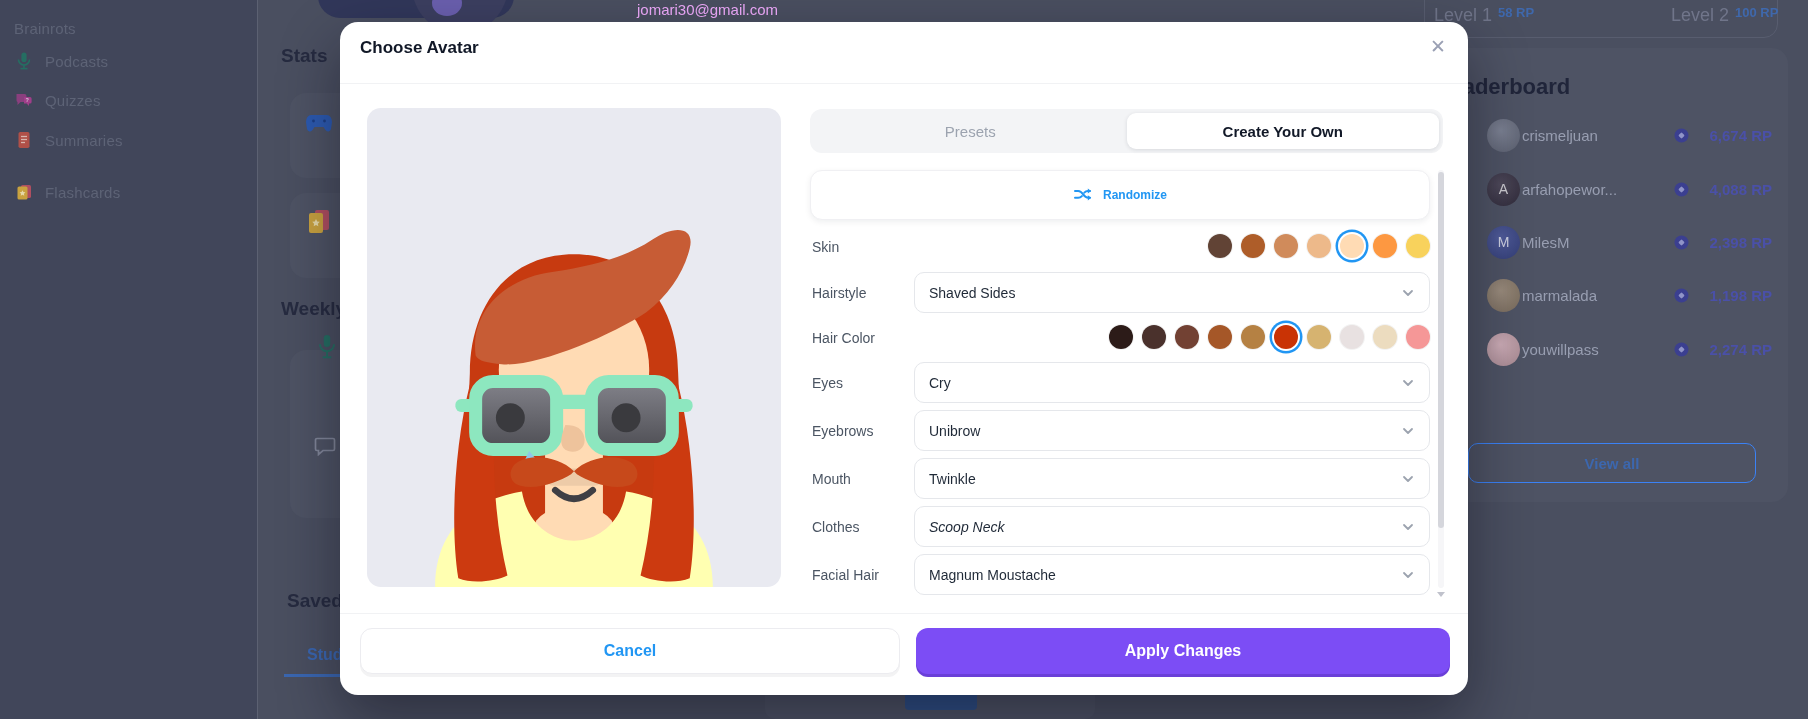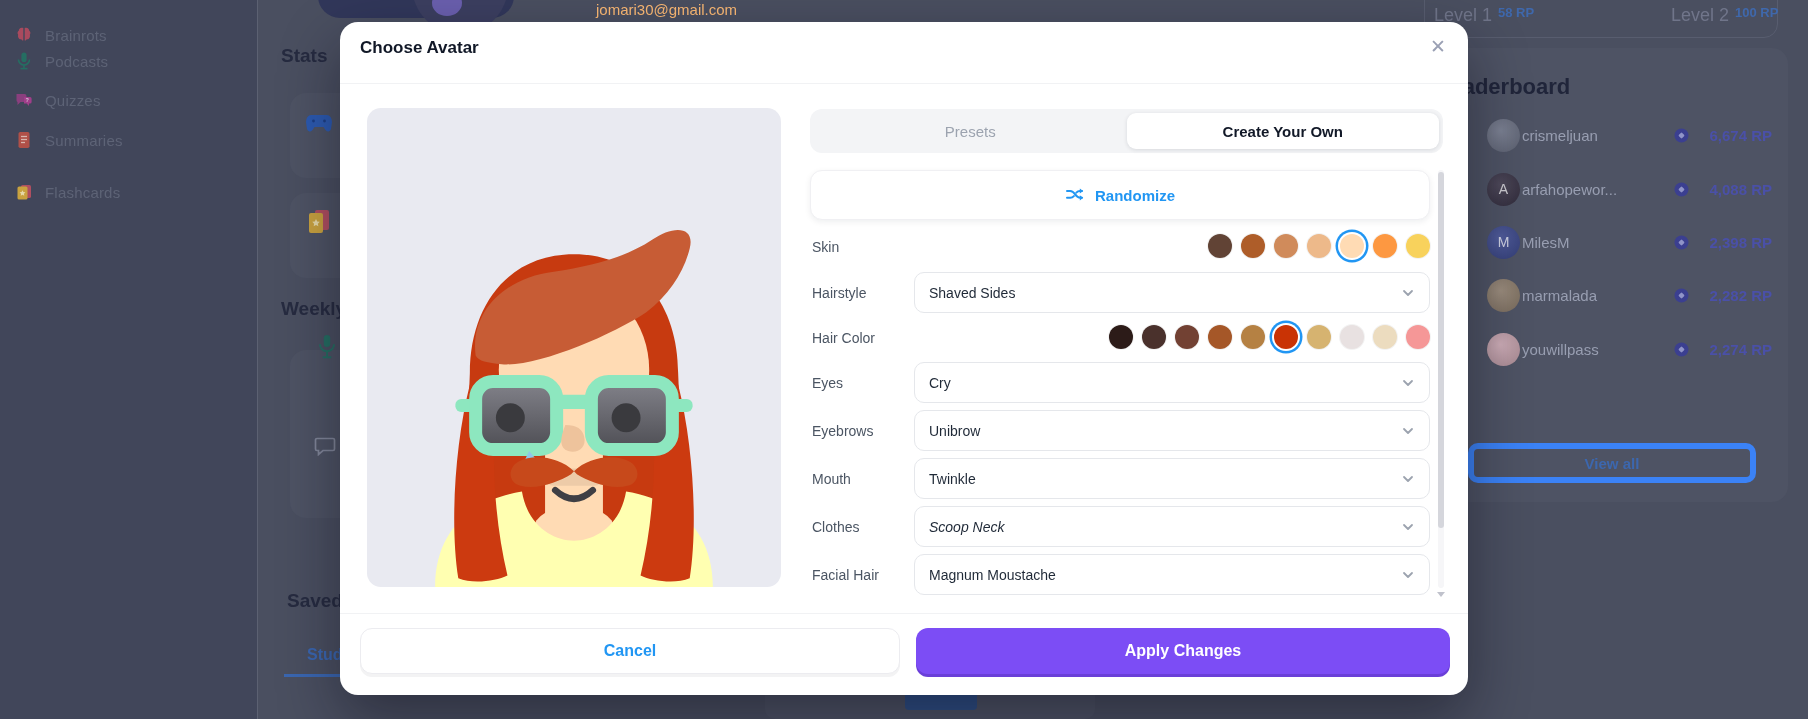--- a/index.html
+++ b/index.html
@@ -7,54 +7,54 @@
   body { font-family:"Liberation Sans", sans-serif; }
   #stage { position:relative; width:1808px; height:719px; overflow:hidden; background:#4a4f60; }
 
   
   .abs { position:absolute; }
   #sidebar { left:0; top:0; width:258px; height:719px; background:#41465a; border-right:1px solid #5c6172; }
   .side-item { position:absolute; left:14px; display:flex; align-items:center; gap:11px; height:24px; }
   .side-item .lbl { font-size:15px; color:#5d6376; letter-spacing:.2px; }
   .bg-heading { font-size:19px; font-weight:bold; color:#262b40; }
   .bg-card { background:#4e5364; border-radius:16px; }
-  .email { font-size:15px; color:#fdba74; }
+  .email { font-size:15px; color:#f0abfc;margin-left:41px; }
   .lvl-label { font-size:18px; color:#70758a; }
   .lvl-val { font-size:13px; color:#3f68ac; font-weight:bold; }
   .lvl-card { border:1px solid #585d6f; border-radius:14px; }
 
   
   #lb-card { left:1262px; top:48px; width:526px; height:454px; }
   #lb-title { left:1437px; top:74px; font-size:22px; font-weight:bold; color:#20253a; }
   .lb-row { position:absolute; left:1487px; width:285px; height:32px; display:flex; align-items:center; }
   .lb-ava { width:33px; height:33px; border-radius:50%; flex:0 0 33px; display:flex; align-items:center; justify-content:center;
             font-size:14px; color:rgba(255,255,255,.72); background-image:radial-gradient(circle at 40% 35%, rgba(255,255,255,.10), rgba(0,0,0,.18)); }
   .lb-name { margin-left:2px; font-size:15px; color:#989eb1; width:120px; overflow:hidden; white-space:nowrap; }
   .lb-rp { margin-left:auto; display:flex; align-items:center; gap:20px; font-size:15px; font-weight:bold; color:#4a50a8; }
-  #view-all { left:1468px; top:443px; width:288px; height:40px; border:6px solid #3b82f6; border-radius:10px;
+  #view-all { left:1468px; top:443px; width:288px; height:40px; border:1px solid #3b82f6; border-radius:10px;
               display:flex; align-items:center; justify-content:center; font-size:15px; font-weight:bold; color:#3c67ae; }
   .studied { font-size:16px; font-weight:bold; color:#3a66b0; }
 
   
   #modal { left:340px; top:22px; width:1128px; height:673px; background:#fff; border-radius:18px;
            box-shadow:0 24px 60px rgba(10,12,25,.45); z-index:10; }
   #modal-title { left:20px; top:16px; font-size:17px; font-weight:bold; color:#111827; }
   #modal-close { right:22px; top:13px; font-size:19px; color:#9aa0b4; cursor:pointer; }
   .hdiv { left:0; width:1128px; height:1px; background:#f1f2f4; }
 
   #preview-panel { left:27px; top:86px; width:414px; height:479px; background:#e9eaf1; border-radius:14px; overflow:hidden; }
   #avatar-svg { position:absolute; left:16px; bottom:0; }
 
   #tabs { left:470px; top:87px; width:633px; height:44px; background:#f3f4f6; border-radius:12px; padding:4px; display:flex; }
   .tab { flex:1; display:flex; align-items:center; justify-content:center; font-size:15px; border-radius:9px; color:#9ca3af; }
   .tab.active { background:#fff; color:#111827; font-weight:bold; box-shadow:0 1px 4px rgba(17,24,39,.12); }
 
   #randomize { left:470px; top:148px; width:620px; height:50px; background:#fff; border:1px solid #f0f0f3; border-radius:12px;
                box-shadow:0 2px 6px rgba(17,24,39,.07); display:flex; align-items:center; justify-content:center; gap:10px; }
-  #randomize span { font-size:15px; font-weight:bold; color:#2196f3; }
+  #randomize span { font-size:12px; font-weight:bold; color:#2196f3; }
 
   .opt-label { position:absolute; left:472px; font-size:14px; color:#4b5563; }
   .dropdown { position:absolute; left:574px; width:516px; height:41px; border:1px solid #e5e7eb; border-radius:10px;
               background:#fff; display:flex; align-items:center; padding:0 14px; }
   .dropdown .val { font-size:14px; color:#1f2937; }
   .dropdown svg { margin-left:auto; }
 
   .swatch-row { position:absolute; display:flex; gap:9px; }
   .swatch { width:24px; height:24px; border-radius:50%; box-shadow:0 0 0 1px rgba(0,0,0,.05); }
   .swatch.sel { box-shadow:0 0 0 2px #fff, 0 0 0 4.5px #2196f3; }
@@ -68,21 +68,21 @@
                 font-size:16px; font-weight:bold; color:#2196f3; }
   #apply-btn { left:576px; top:606px; width:534px; height:46px; background:#7c4df5; border-radius:12px; box-shadow:0 3px 0 #6a3fd8;
                display:flex; align-items:center; justify-content:center; font-size:16px; font-weight:bold; color:#fff; }
 </style>
 </head>
 <body>
 
 <div id="stage">
 
   <div id="sidebar" class="abs">
-    <div class="side-item" style="top:23px;">
+    <div class="side-item" style="top:9px;flex-direction:column;">
       <svg width="20" height="20" viewBox="0 0 20 20">
           <path d="M9.3,3 C6.8,2 4.6,3.6 4.8,5.8 C3.4,6.6 3.2,8.6 4.2,9.8 C3.5,12.2 5,14.6 7.3,14.3 C8,15.8 9.3,15.9 9.3,15.2 Z" fill="#a94a5e"></path>
           <path d="M10.7,3 C13.2,2 15.4,3.6 15.2,5.8 C16.6,6.6 16.8,8.6 15.8,9.8 C16.5,12.2 15,14.6 12.7,14.3 C12,15.8 10.7,15.9 10.7,15.2 Z" fill="#a94a5e"></path>
         </svg>
       <span class="lbl">Brainrots</span>
     </div>
     <div class="side-item" style="top:49px;">
       <svg width="20" height="20" viewBox="0 0 20 20">
           <rect x="7.4" y="1.5" width="5.2" height="9.5" rx="2.6" fill="#256e62"></rect>
           <path d="M4.5,8.5 a5.5,5.5 0 0 0 11,0" stroke="#256e62" stroke-width="1.6" fill="none"></path>
@@ -206,21 +206,21 @@
       </div>
   </div>
   <div class="lb-row" style="top:279px;">
     <div class="lb-ava" style="background-color: rgb(143, 127, 110);"></div>
     <div class="lb-name">marmalada</div>
     <div class="lb-rp">
         <svg width="15" height="15" viewBox="0 0 15 15">
           <circle cx="7.5" cy="7.5" r="7" fill="#3b3f90"></circle>
           <rect x="5.2" y="5.2" width="4.6" height="4.6" rx="1" transform="rotate(45 7.5 7.5)" fill="#9094c8"></rect>
         </svg>
-        <span>2,282 RP</span>
+        <span>1,198 RP</span>
       </div>
   </div>
   <div class="lb-row" style="top:333px;">
     <div class="lb-ava" style="background-color: rgb(199, 163, 174);"></div>
     <div class="lb-name">youwillpass</div>
     <div class="lb-rp">
         <svg width="15" height="15" viewBox="0 0 15 15">
           <circle cx="7.5" cy="7.5" r="7" fill="#3b3f90"></circle>
           <rect x="5.2" y="5.2" width="4.6" height="4.6" rx="1" transform="rotate(45 7.5 7.5)" fill="#9094c8"></rect>
         </svg>

